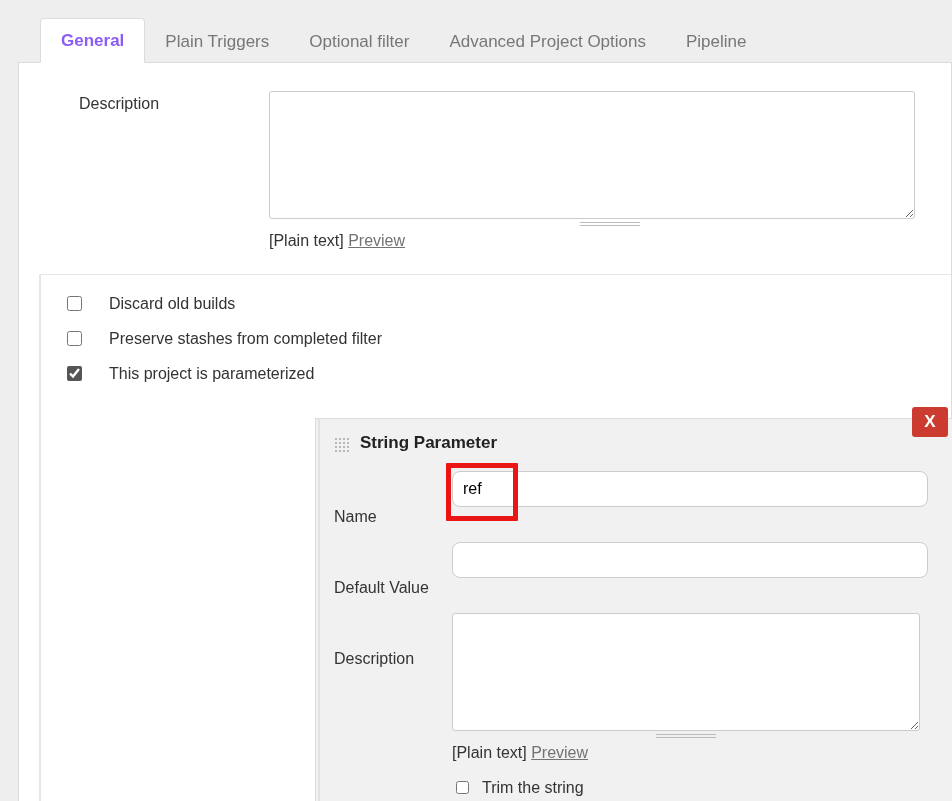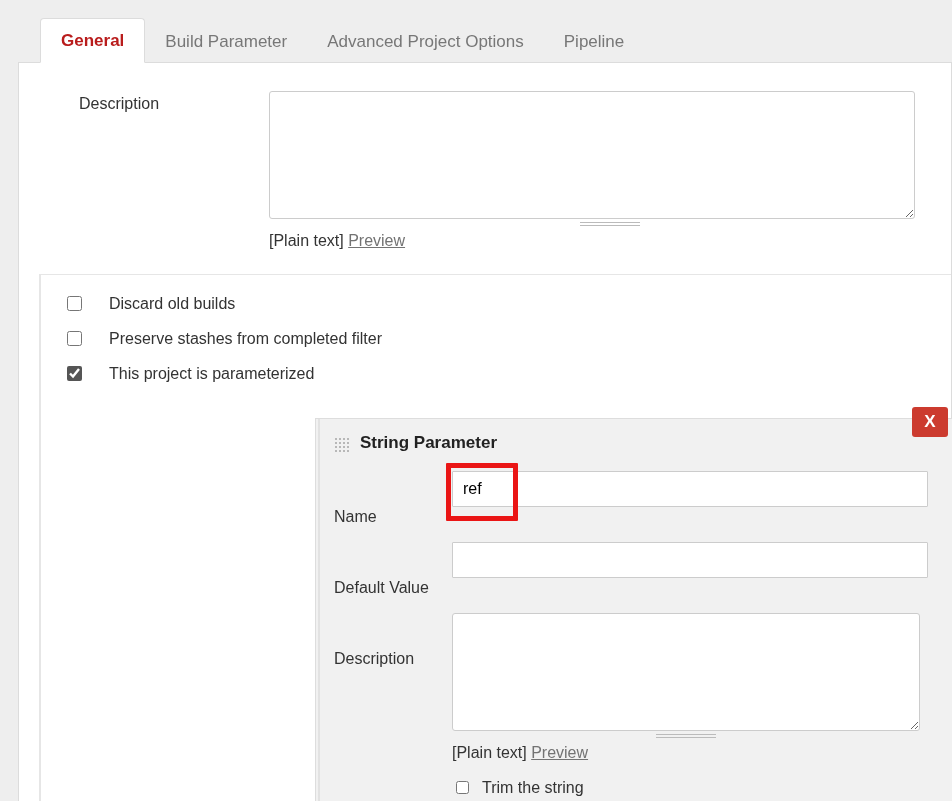--- a/index.html
+++ b/index.html
@@ -29,21 +29,21 @@
   }
   .tab {
     padding: 12px 20px 11px 20px;
     color: #777;
     font-size: 17px;
     cursor: pointer;
     position: relative;
     top: 1px;
   }
   .tab.active {
-    color: #b91c1c;
+    color: #8b5cf6;
     font-weight: 700;
     background: #fff;
     border: 1px solid #dcdcdc;
     border-bottom: 1px solid #fff;
     border-radius: 4px 4px 0 0;
   }
   .content {
     background: #fff;
     border: 1px solid #dcdcdc;
     border-top: none;
@@ -181,21 +181,21 @@
     padding-top: 6px;
     margin-top: 31px;
   }
   .field-input-wrap {
     position: relative;
   }
   input.text-field {
     width: 454px;
     height: 34px;
     border: 1px solid #ccc;
-    border-radius: 1px;
+    border-radius: 8px;
     font-size: 16px;
     padding: 0 10px;
     background:#fff;
   }
   .red-ring {
     position: absolute;
     left: -6px;
     top: -8px;
     width: 62px;
     height: 48px;
@@ -216,21 +216,22 @@
     font-size: 16px;
   }
 </style>
 </head>
 <body>
 
 <div class="page">
 
   <div class="tabs">
     <div class="tab active">General</div>
-    <div class="tab">Build Parameter</div>
+    <div class="tab">Plain Triggers</div>
+    <div class="tab">Optional filter</div>
     <div class="tab">Advanced Project Options</div>
     <div class="tab">Pipeline</div>
   </div>
 
   <div class="content">
 
     <div class="desc-row">
       <div class="desc-label">Description</div>
       <div class="desc-box">
         <textarea class="big-ta" style=""></textarea>

